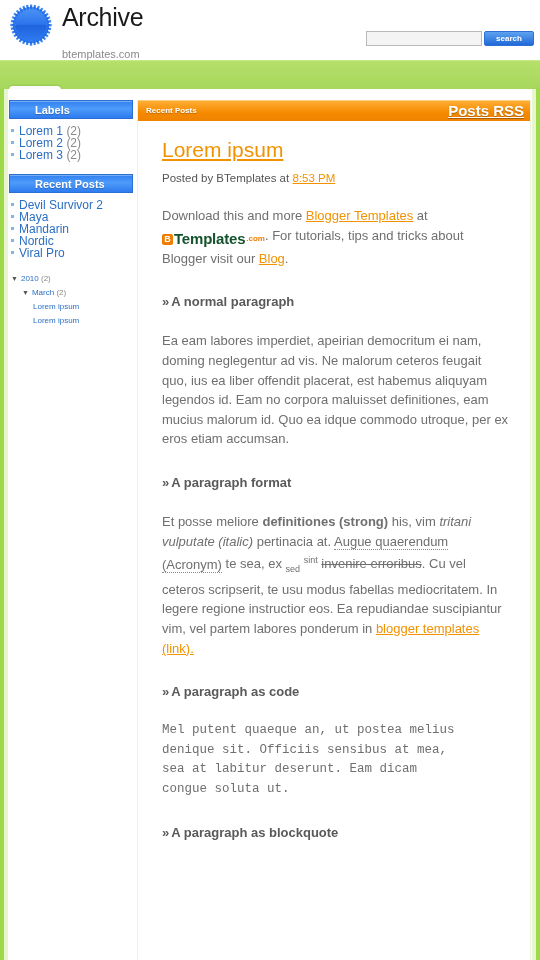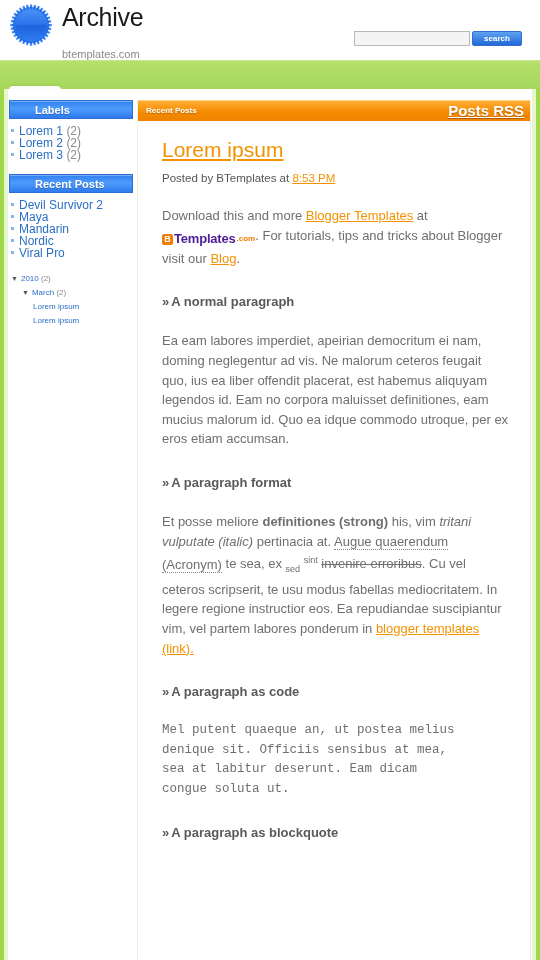--- a/index.html
+++ b/index.html
@@ -38,21 +38,21 @@
   #site-desc {
     font-size: 11px;
     color: #8a8a8a;
     margin-top: 18px;
     line-height: 11px;
   }
 
   
   #search-form {
     position: absolute;
-    right: 18px; top: 31px;
+    right: 6px; top: 31px;
     display: flex;
     align-items: center;
   }
   #search-input {
     width: 108px; height: 13px;
     border: 1px solid #b9b9b9;
     background: #f4f4f4;
     font-size: 10px;
     padding: 0 3px;
     outline: none;
@@ -249,23 +249,23 @@
     width: 11px; height: 11px;
     background: #f07c00;
     border-radius: 2px;
     color: #fff;
     font-size: 9px;
     font-weight: bold;
     line-height: 11px;
     text-align: center;
   }
   .bt-name {
-    color: #4c1d95;
-    font-weight: bold;
-    font-size: 13px;
+    color: #14532d;
+    font-weight: bold;
+    font-size: 15px;
     letter-spacing: -0.2px;
     margin-left: 1px;
   }
   .bt-com {
     color: #f07c00;
     font-weight: bold;
     font-size: 8px;
     margin-left: 1px;
   }
 

